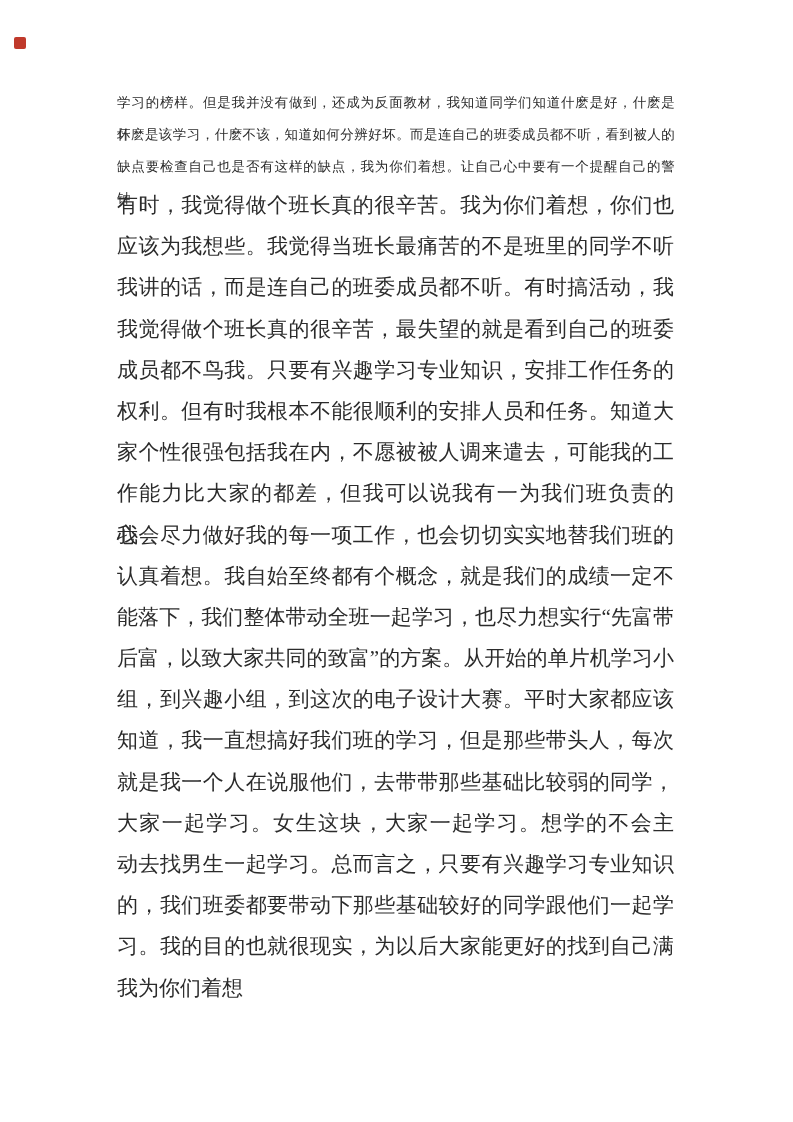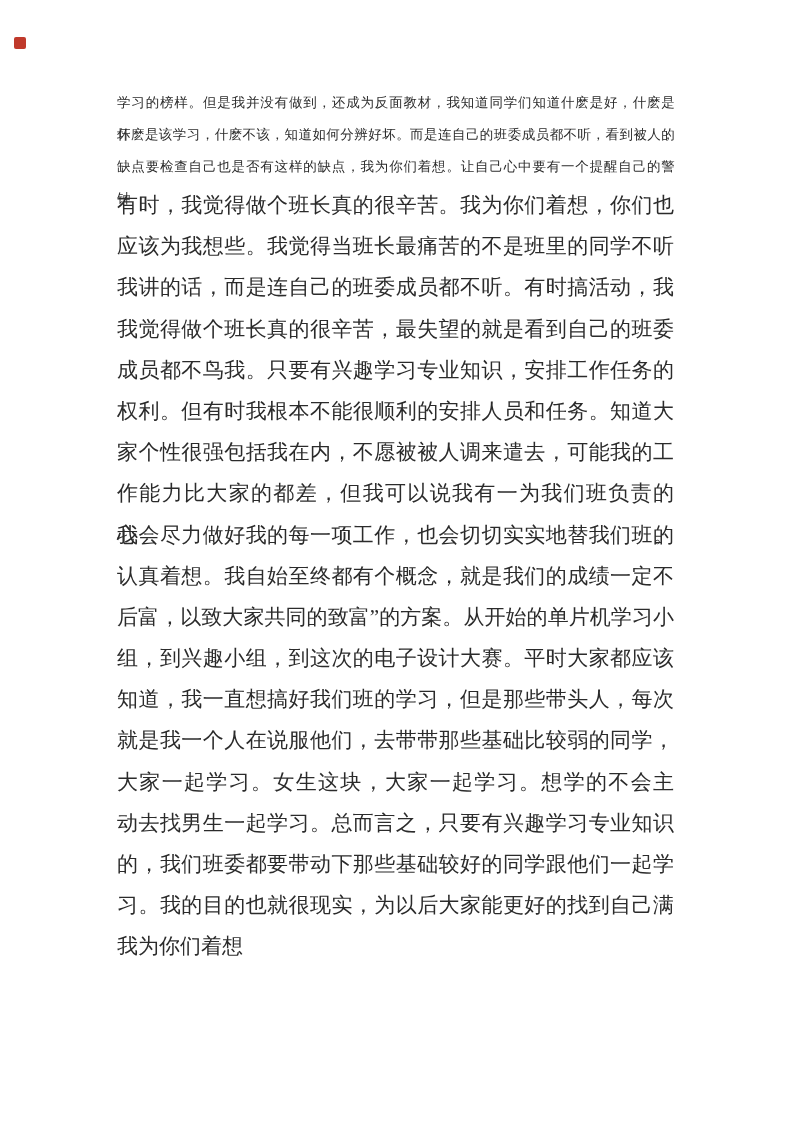--- a/index.html
+++ b/index.html
@@ -72,20 +72,21 @@
     <div class="body-line">有时，我觉得做个班长真的很辛苦。我为你们着想，你们也</div>
     <div class="body-line">应该为我想些。我觉得当班长最痛苦的不是班里的同学不听</div>
     <div class="body-line">我讲的话，而是连自己的班委成员都不听。有时搞活动，我</div>
     <div class="body-line">我觉得做个班长真的很辛苦，最失望的就是看到自己的班委</div>
     <div class="body-line">成员都不鸟我。只要有兴趣学习专业知识，安排工作任务的</div>
     <div class="body-line">权利。但有时我根本不能很顺利的安排人员和任务。知道大</div>
     <div class="body-line">家个性很强包括我在内，不愿被被人调来遣去，可能我的工</div>
     <div class="body-line">作能力比大家的都差，但我可以说我有一为我们班负责的心。</div>
     <div class="body-line">我会尽力做好我的每一项工作，也会切切实实地替我们班的</div>
     <div class="body-line">认真着想。我自始至终都有个概念，就是我们的成绩一定不</div>
+    <div class="body-line">能落下，我们整体带动全班一起学习，也尽力想实行“先富带</div>
     <div class="body-line">后富，以致大家共同的致富”的方案。从开始的单片机学习小</div>
     <div class="body-line">组，到兴趣小组，到这次的电子设计大赛。平时大家都应该</div>
     <div class="body-line">知道，我一直想搞好我们班的学习，但是那些带头人，每次</div>
     <div class="body-line">就是我一个人在说服他们，去带带那些基础比较弱的同学，</div>
     <div class="body-line">大家一起学习。女生这块，大家一起学习。想学的不会主</div>
     <div class="body-line">动去找男生一起学习。总而言之，只要有兴趣学习专业知识</div>
     <div class="body-line">的，我们班委都要带动下那些基础较好的同学跟他们一起学</div>
     <div class="body-line">习。我的目的也就很现实，为以后大家能更好的找到自己满</div>
     <div class="body-line last">我为你们着想</div>
   </div>

